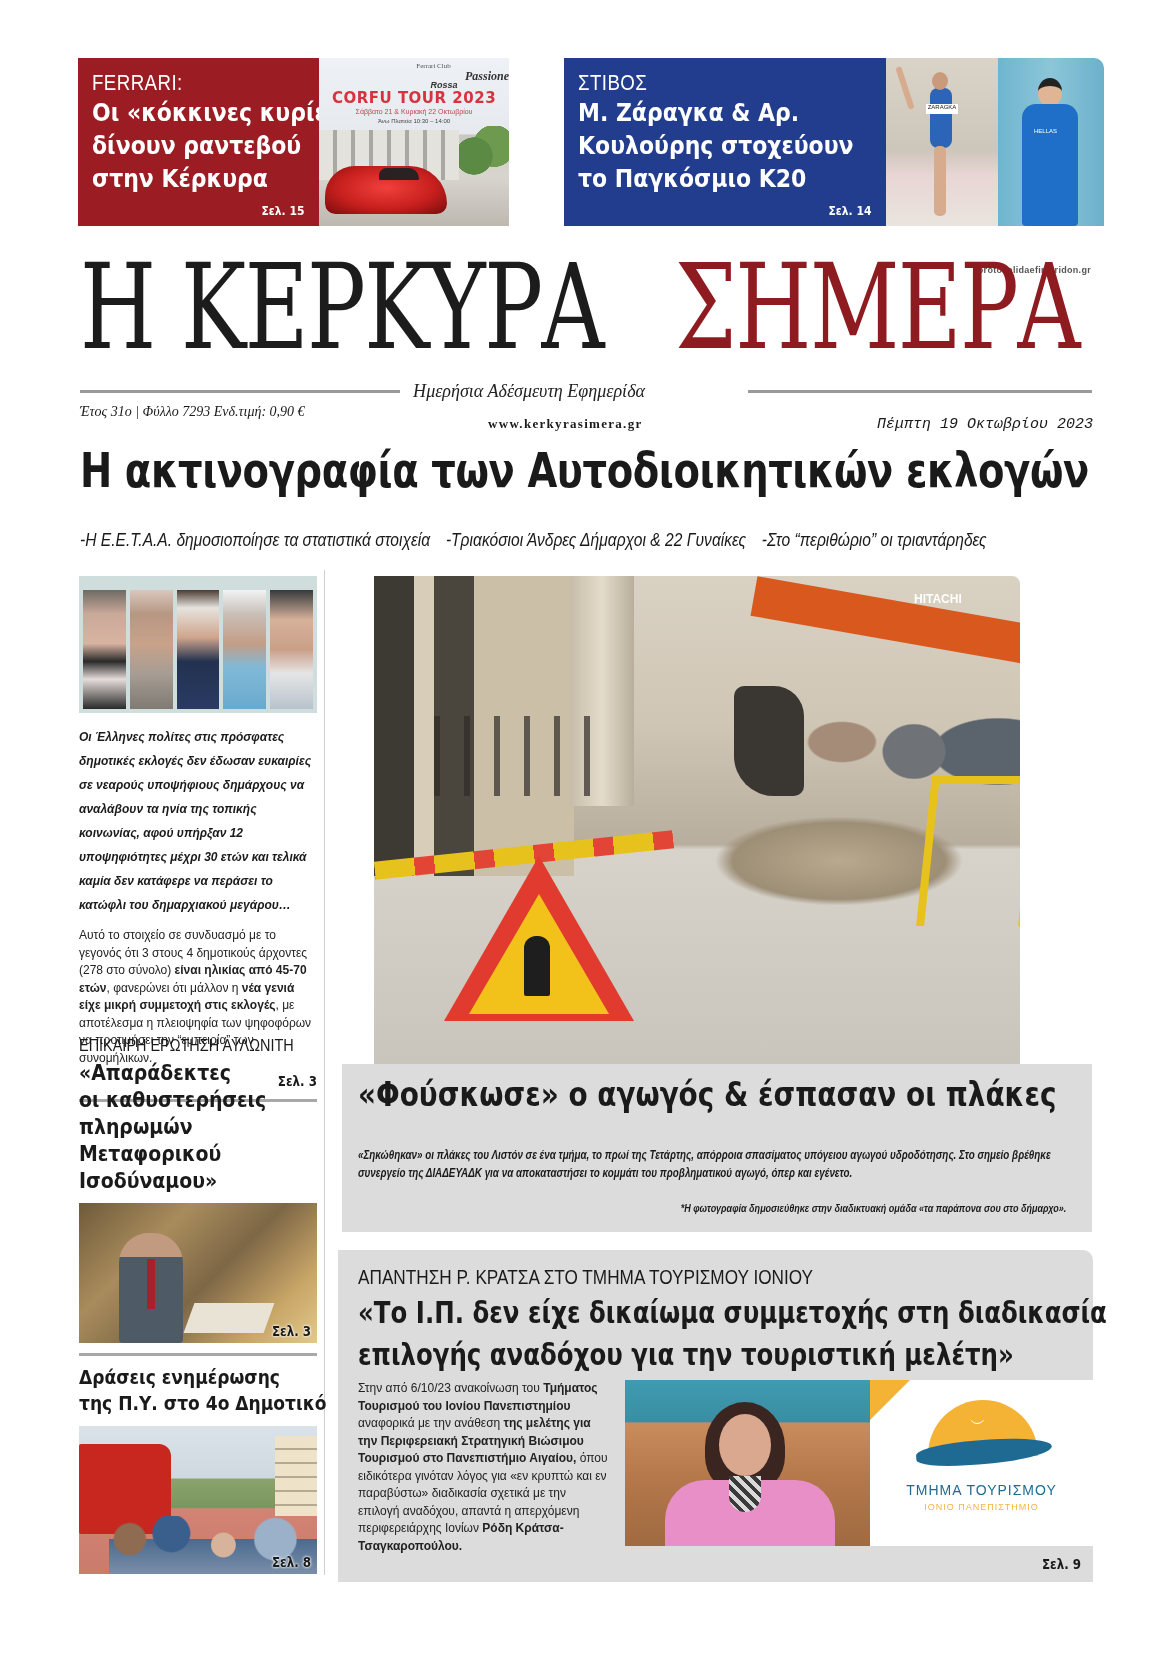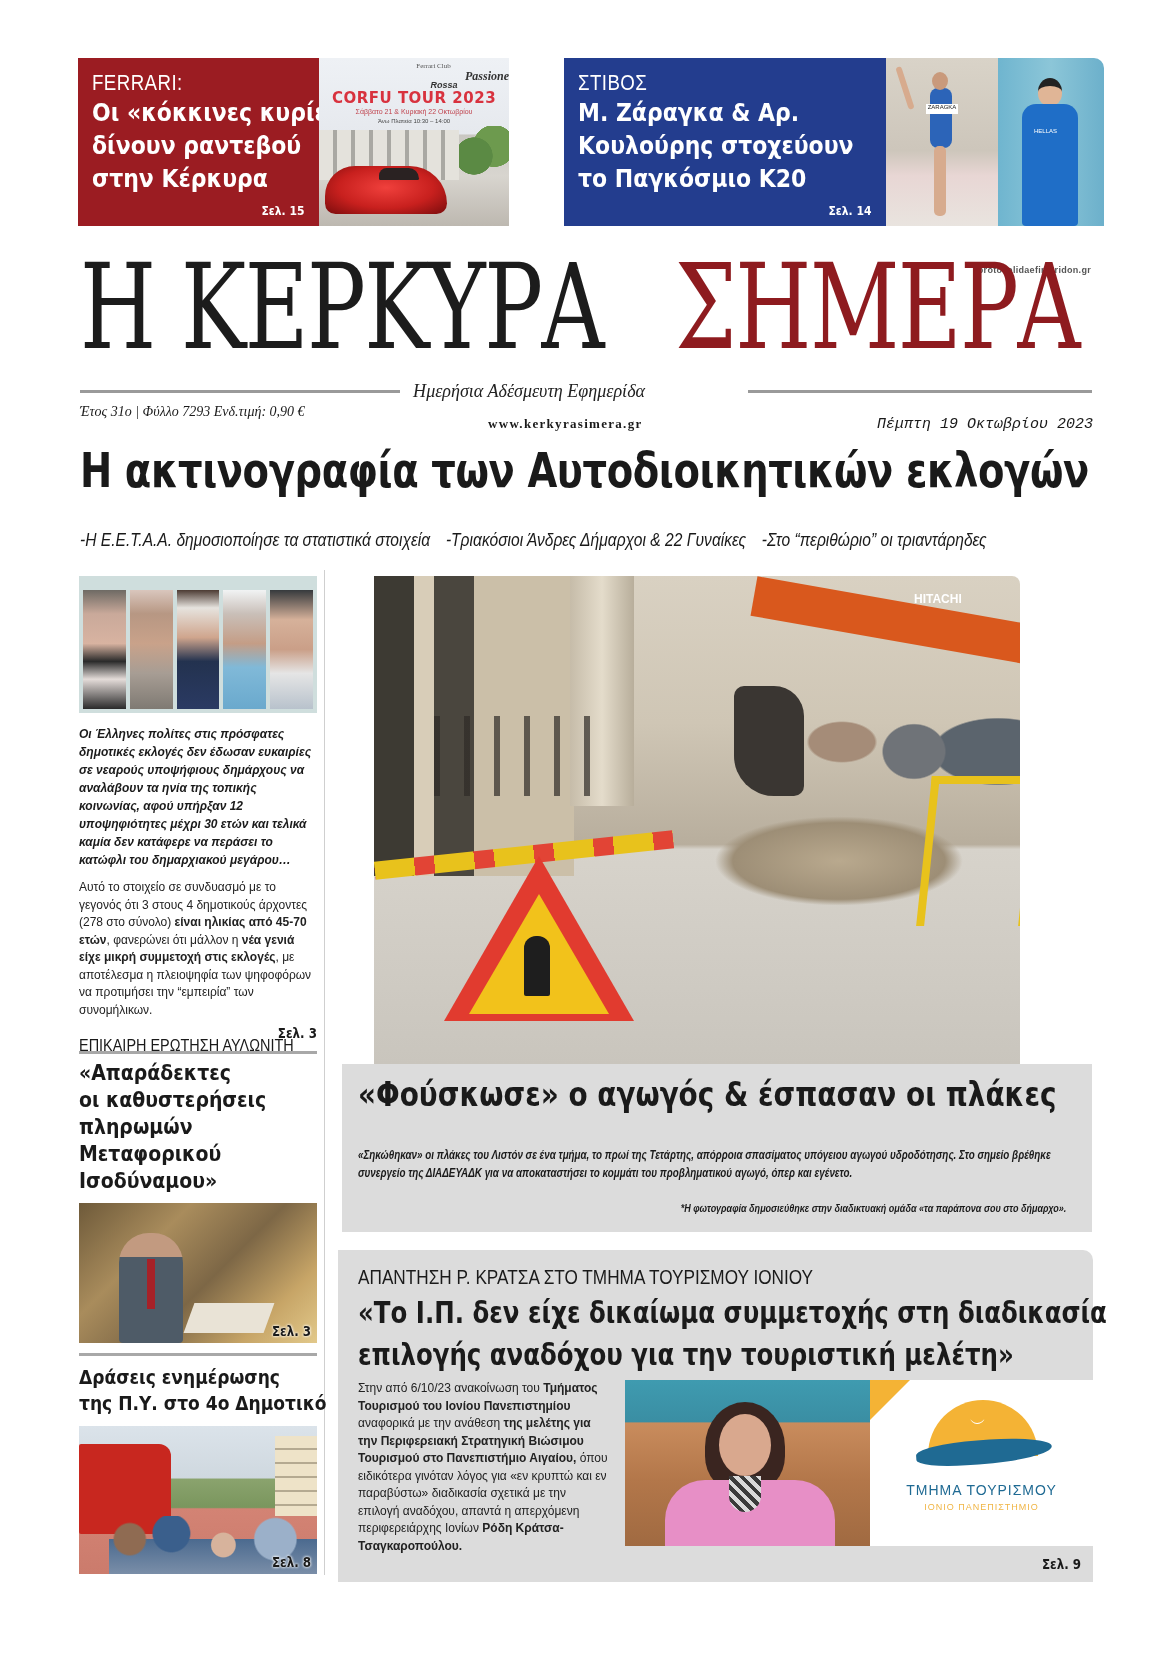--- a/index.html
+++ b/index.html
@@ -31,21 +31,21 @@
   .date { position: absolute; right: 76px; top: 416px; font-family: Liberation Mono, monospace; font-style: italic; font-size: 15px; }
 
   .main-headline { position: absolute; left: 80px; top: 442px; font-family: "DejaVu Sans", sans-serif; font-weight: bold; font-size: 48px; transform: scaleX(0.803); transform-origin: left; white-space: nowrap; color: #1a1a1a; letter-spacing: -0.5px; }
   .subheads { position: absolute; left: 80px; top: 529px; font-family: "Liberation Sans", sans-serif; font-style: italic; font-size: 19px; transform: scaleX(0.82); transform-origin: left; white-space: nowrap; color: #1a1a1a; }
   .subheads span { margin-right: 14px; }
 
   .col-divider { position: absolute; left: 324px; top: 570px; width: 1px; height: 1005px; background: #cfcfcf; }
 
   
   .left-col { position: absolute; left: 79px; width: 238px; }
-  .lead-italic { font-family: "Liberation Sans", sans-serif; font-style: italic; font-weight: bold; font-size: 12px; line-height: 18px; color: #1a1a1a; }
+  .lead-italic { font-family: "Liberation Sans", sans-serif; font-style: italic; font-weight: bold; font-size: 12px; line-height: 24px; color: #1a1a1a; }
   .body-text { font-family: "Liberation Sans", sans-serif; font-size: 12px; line-height: 17.5px; color: #222; }
   .body-text b { font-weight: bold; }
   .sel { text-align: right; font-family: "DejaVu Sans", sans-serif; font-weight: bold; font-size: 14px; transform: scaleX(0.85); transform-origin: right; }
   .hr { height: 3px; background: #a8a8a8; }
   .kicker-dark { font-family: "Liberation Sans", sans-serif; font-size: 17px; color: #1a1a1a; transform: scaleX(0.85); transform-origin: left; white-space: nowrap; }
   .head-dark { font-family: "DejaVu Sans", sans-serif; font-weight: bold; font-size: 21px; line-height: 27px; color: #1a1a1a; transform: scaleX(0.9); transform-origin: left; white-space: nowrap; }
 
   
   .main-photo { position: absolute; left: 342px; top: 576px; width: 646px; height: 488px; overflow: hidden; border-radius: 0 8px 0 0; margin-left: 32px; }
   .story-box { position: absolute; left: 342px; top: 1064px; width: 750px; height: 168px; background: #dcdcdc; }

